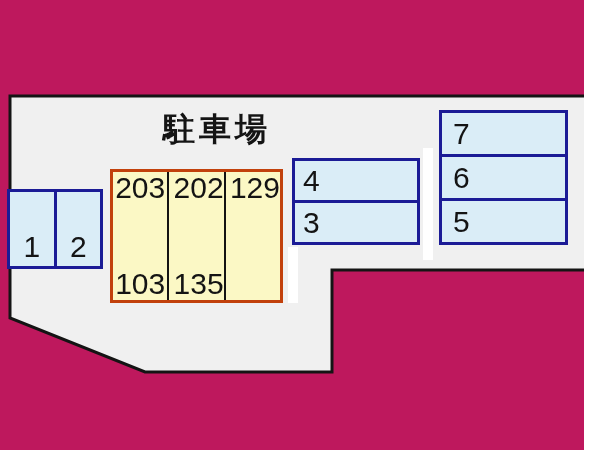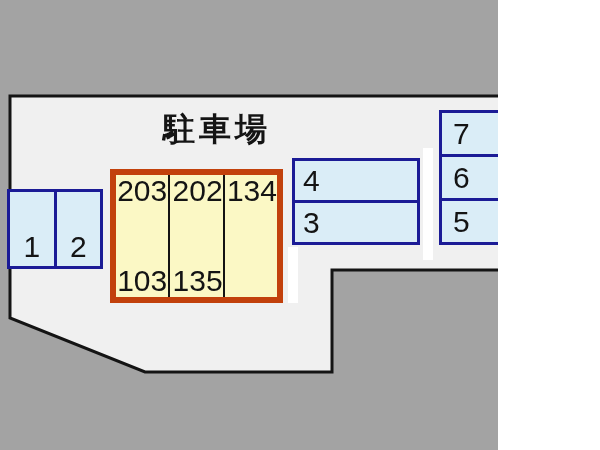--- a/index.html
+++ b/index.html
@@ -1,31 +1,31 @@
 <!DOCTYPE html>
 <html><head>
 <meta charset="utf-8">
 <style>
   html,body{margin:0;padding:0;background:#ffffff;}
   .stage{
-    position:relative;width:498px;height:450px;background:#a3a3a3;overflow:hidden;
+    position:relative;width:584px;height:450px;background:#be185d;overflow:hidden;
     font-family:"Liberation Sans","DejaVu Sans",sans-serif;color:#141414;
   }
   .outline-svg{position:absolute;left:0;top:0;}
   .lot-title{
     position:absolute;left:163px;top:108px;
     font-size:32px;font-weight:bold;letter-spacing:4px;color:#141414;white-space:nowrap;
   }
   .strip{position:absolute;background:#ffffff;}
   .strip-a{left:288px;top:247px;width:10px;height:56px;}
   .strip-b{left:423px;top:148px;width:10px;height:112px;}
 
   .box{position:absolute;box-sizing:border-box;display:flex;}
   .blue-box{background:#daedf7;border:3px solid #1b1b96;}
-  .yellow-box{background:#fbf8c5;border:6px solid #c2410c;}
+  .yellow-box{background:#fbf8c5;border:3px solid #c2410c;}
 
   .num{font-size:30px;line-height:1;color:#141414;}
 
   
   .pair12{left:7px;top:189px;width:96px;height:80px;flex-direction:row;}
   .pair12 .cell{flex:1;display:flex;align-items:flex-end;justify-content:center;padding-bottom:4px;}
   .pair12 .cell + .cell{border-left:3px solid #1b1b96;}
 
   
   .bldg{left:110px;top:169px;width:173px;height:134px;flex-direction:row;}
@@ -68,21 +68,21 @@
   <div class="box yellow-box bldg">
     <div class="col">
       <span class="num">203</span>
       <span class="num">103</span>
     </div>
     <div class="col">
       <span class="num">202</span>
       <span class="num">135</span>
     </div>
     <div class="col">
-      <span class="num">134</span>
+      <span class="num">129</span>
     </div>
   </div>
 
   <div class="box blue-box pair43">
     <div class="row">
       <span class="num">4</span>
     </div>
     <div class="row">
       <span class="num">3</span>
     </div>

